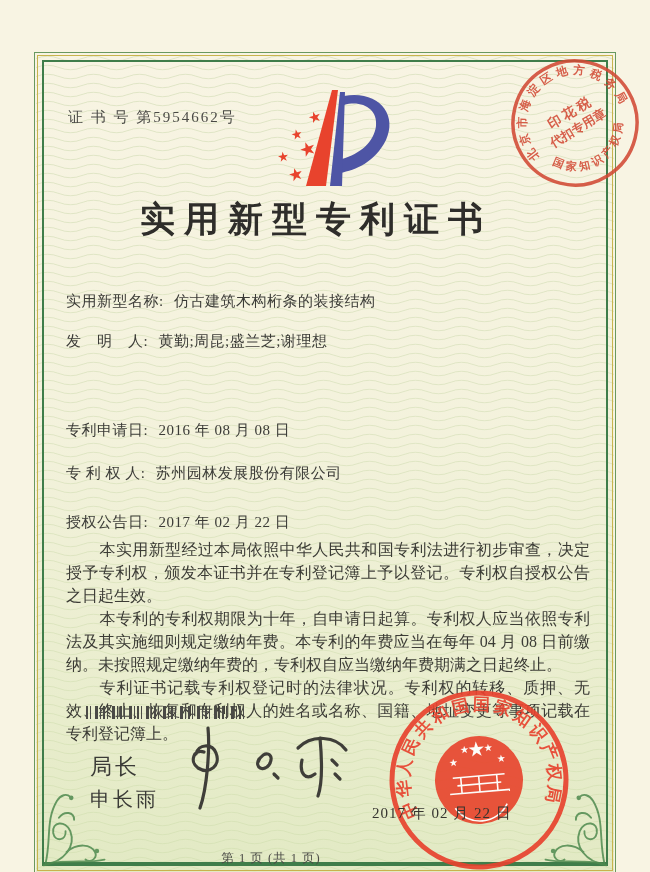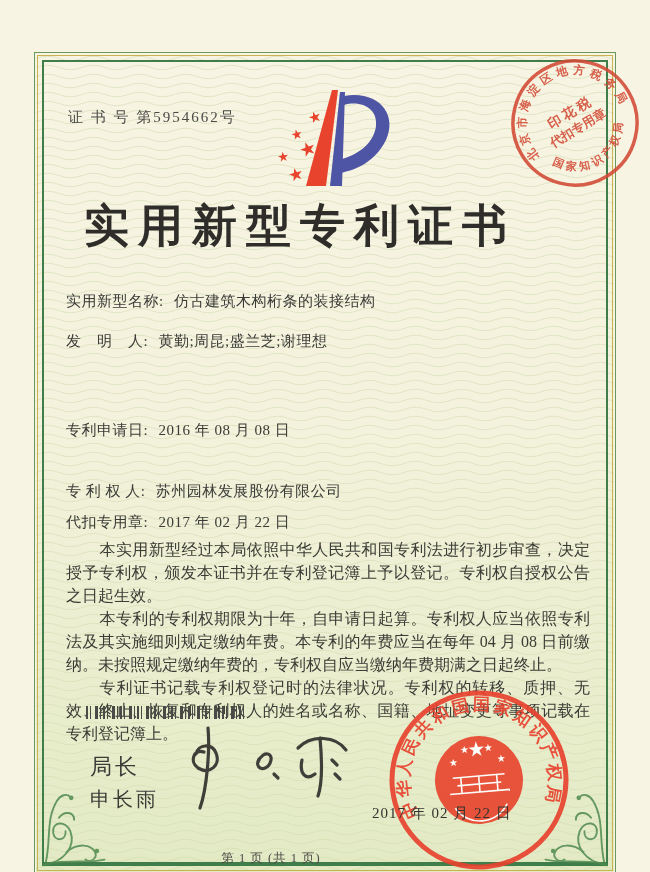--- a/index.html
+++ b/index.html
@@ -16,25 +16,25 @@
     background:linear-gradient(180deg, rgba(233,239,210,0) 0%, rgba(224,234,190,0.18) 45%, rgba(213,228,176,0.42) 78%, rgba(208,225,170,0.55) 100%);}
   
   .frame-outer{position:absolute;left:34px;top:28px;width:580px;height:820px;
     border:1.5px solid #69985f;z-index:1;}
   .frame-gold{position:absolute;inset:2px;border:1px solid #c8b34c;}
   .frame-inner{position:absolute;inset:4px;border:2px solid #3f7d4a;border-bottom-width:4px;}
   
   .cert-no{position:absolute;left:68px;top:84px;font-size:15px;letter-spacing:2px;color:#4a4a46;z-index:2;}
   .logo{position:absolute;left:258px;top:58px;width:150px;height:118px;z-index:2;}
   .title{position:absolute;left:0;top:172px;width:600px;text-align:center;
-    font-size:45px;font-weight:bold;letter-spacing:9px;color:#2e2d2a;z-index:2;}
+    font-size:35px;font-weight:bold;letter-spacing:9px;color:#2e2d2a;z-index:2;padding-left:16px;}
   
   .field{position:absolute;left:66px;width:530px;font-size:15px;color:#3b3b37;letter-spacing:0.5px;z-index:2;white-space:nowrap;}
   .field .lbl{margin-right:6px;}
-  .f0{top:268px}.f1{top:308px}.f2{top:352px}.f3{top:397px}.f4{top:458px}.f5{top:489px}
+  .f0{top:268px}.f1{top:308px}.f2{top:352px}.f3{top:397px}.f4{top:440px}.f5{top:489px}
   
   .body-text{position:absolute;left:66px;top:514px;width:524px;z-index:2;
     font-size:16px;line-height:23px;color:#3c3c36;text-align:justify;}
   .body-text p{margin:0;text-indent:2.1em;}
   
   .barcode{position:absolute;left:86px;top:682px;width:162px;height:13px;z-index:2;
     background:repeating-linear-gradient(90deg,
       #4a4a46 0 2px, transparent 2px 4px,
       #4a4a46 4px 5px, transparent 5px 9px,
       #4a4a46 9px 12px, transparent 12px 14px,
@@ -143,21 +143,21 @@
   </div>
   <div class="field f3">
     <span class="lbl">专利申请日:</span>
     <span>2016 年 08 月 08 日</span>
   </div>
   <div class="field f4">
     <span class="lbl">专 利 权 人:</span>
     <span>苏州园林发展股份有限公司</span>
   </div>
   <div class="field f5">
-    <span class="lbl">代扣专用章:</span>
+    <span class="lbl">授权公告日:</span>
     <span>2017 年 02 月 22 日</span>
   </div>
 
   <div class="body-text">
     <p>本实用新型经过本局依照中华人民共和国专利法进行初步审查，决定授予专利权，颁发本证书并在专利登记簿上予以登记。专利权自授权公告之日起生效。</p>
     <p>本专利的专利权期限为十年，自申请日起算。专利权人应当依照专利法及其实施细则规定缴纳年费。本专利的年费应当在每年 04 月 08 日前缴纳。未按照规定缴纳年费的，专利权自应当缴纳年费期满之日起终止。</p>
     <p>专利证书记载专利权登记时的法律状况。专利权的转移、质押、无效、终止、恢复和专利权人的姓名或名称、国籍、地址变更等事项记载在专利登记簿上。</p>
   </div>
 
   <div class="barcode"></div>

